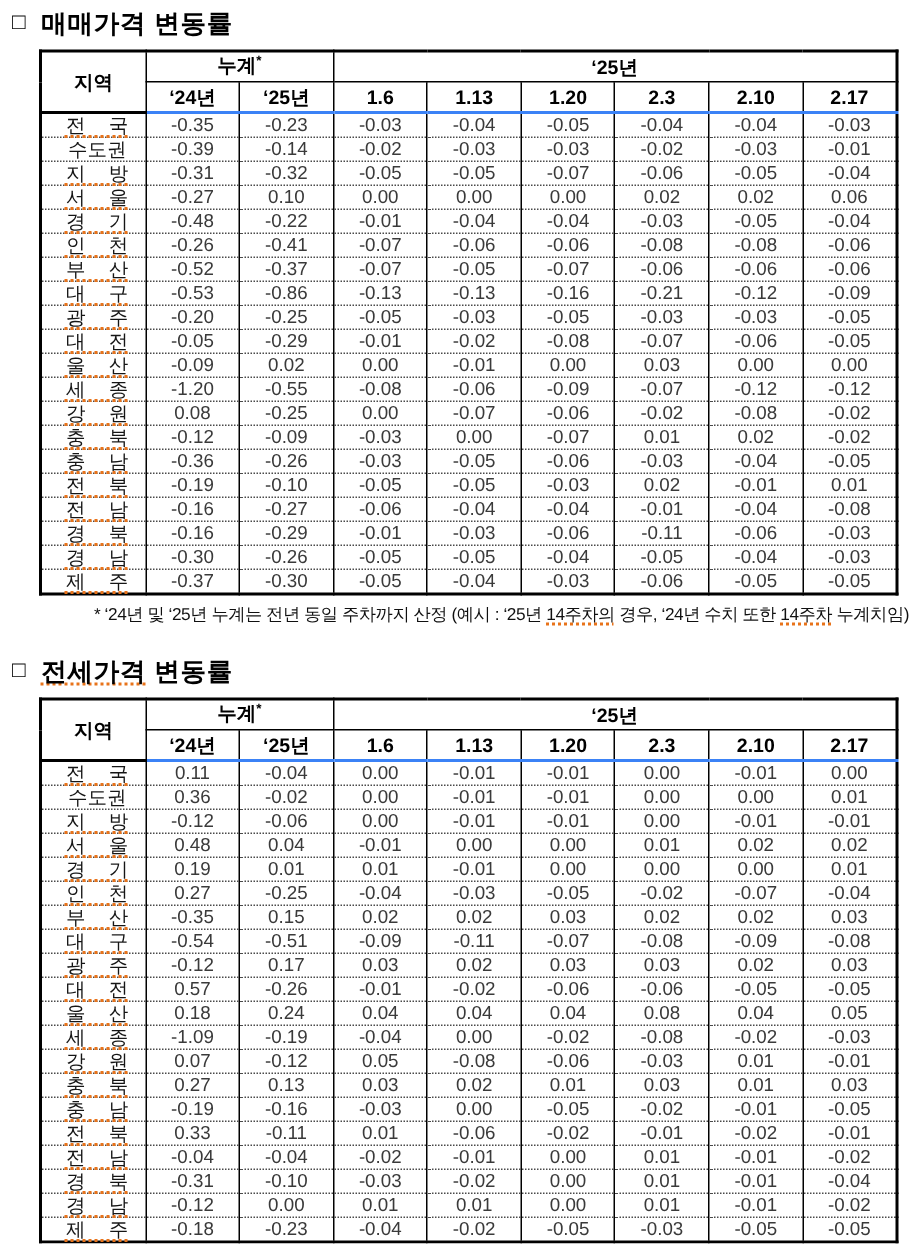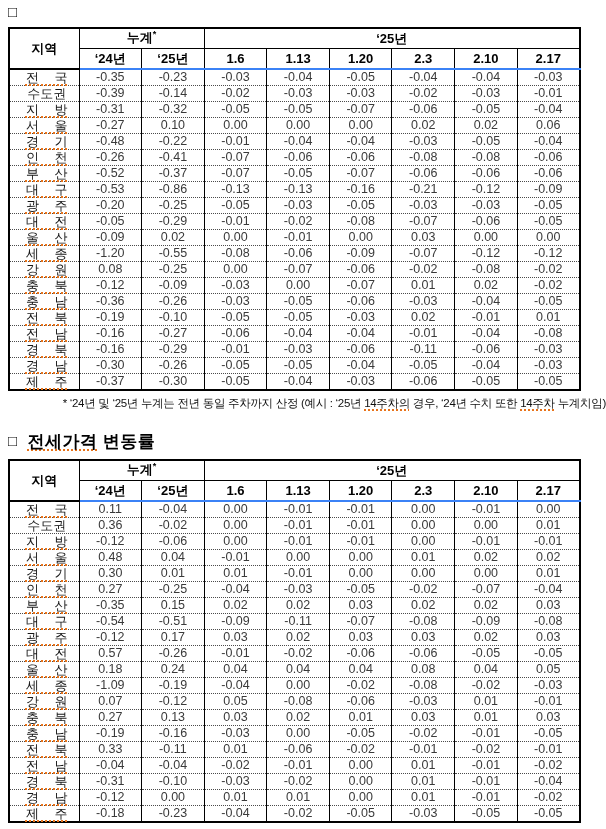--- a/index.html
+++ b/index.html
@@ -15,21 +15,21 @@
   .section-title {
     margin: 0 0 6px 8px;
     font-size: 17px; font-weight: bold; color: #000;
     letter-spacing: 0.5px;
     display: flex; align-items: center; gap: 10px;
   }
   .bullet { font-weight: normal; font-size: 15px; position: relative; top: -1px; }
 
   table.tbl {
     border-collapse: collapse; table-layout: fixed;
-    width: 571px; margin-left: 8px;
+    width: 571px; margin-left: 26px;
     border: 2px solid #000;
   }
   .tbl col.region-col { width: 70px; }
   .tbl col.val-col   { width: 62.6px; }
 
   .tbl th {
     border: 1px solid #000;
     font-size: 13px; font-weight: bold; color: #000;
     text-align: center; vertical-align: middle;
     height: 19px; padding: 0;
@@ -65,20 +65,21 @@
   }
 </style>
 </head>
 <body>
 
 <div class="page">
 
   <div class="section">
     <h2 class="section-title">
       <span class="bullet">□</span>
+      <span><span>매매가격 변동률</span></span>
     </h2>
     <table class="tbl">
       <colgroup>
         <col class="region-col">
         <col class="val-col">
           <col class="val-col">
           <col class="val-col">
           <col class="val-col">
         <col class="val-col">
           <col class="val-col">
@@ -402,21 +403,21 @@
             <td>0.04</td>
             <td>-0.01</td>
             <td>0.00</td>
             <td>0.00</td>
             <td>0.01</td>
             <td>0.02</td>
             <td>0.02</td>
           </tr>
           <tr>
             <td class="region"><span class="sq">경 기</span></td>
-            <td>0.30</td>
+            <td>0.19</td>
             <td>0.01</td>
             <td>0.01</td>
             <td>-0.01</td>
             <td>0.00</td>
             <td>0.00</td>
             <td>0.00</td>
             <td>0.01</td>
           </tr>
           <tr>
             <td class="region"><span class="sq">인 천</span></td>

